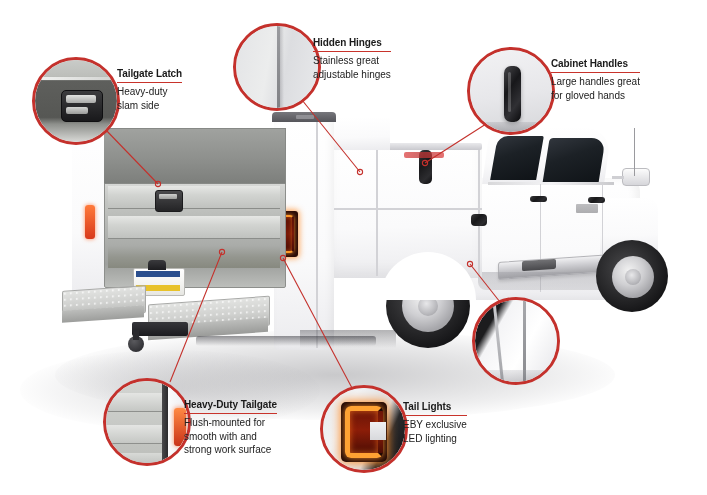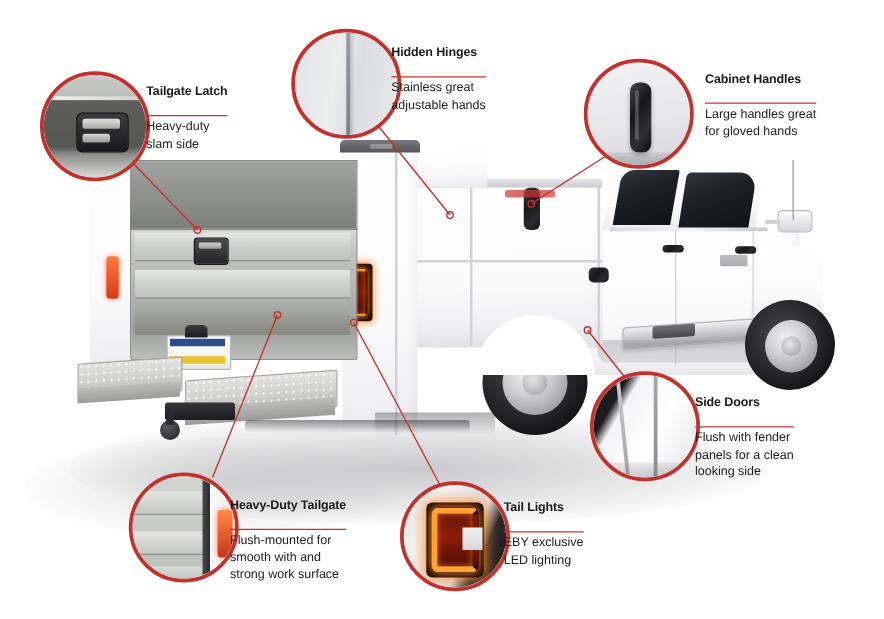--- a/index.html
+++ b/index.html
@@ -24,21 +24,21 @@
 
   
   .callout-text { position: absolute; }
   .callout-title {
     font-size: 10px;
     font-weight: bold;
     color: #1a1a1a;
     letter-spacing: -0.1px;
     line-height: 12px;
     white-space: nowrap;
-    padding-bottom: 12px;
+    padding-bottom: 2px;
     border-bottom: 1.4px solid #c8332b;
   }
   .callout-body {
     font-size: 10px;
     color: #222222;
     line-height: 13.5px;
     margin-top: 2px;
     white-space: nowrap;
   }
   .callout-body div { white-space: nowrap; }
@@ -306,52 +306,44 @@
   <div class="magnifier" style="left:233px; top:23px; width:88px; height:88px;">
     <div class="mag-inner" style="background:linear-gradient(100deg,#e3e4e6 0%,#eceded 40%,#dcdde0 60%,#e8e9eb 100%);">
       <div class="abs" style="left:41px; top:0; width:2.5px; height:88px; background:linear-gradient(180deg,#9a9b9f,#7e7f83);"></div>
       <div class="abs" style="left:44px; top:0; width:4px; height:88px; background:linear-gradient(90deg,rgba(120,120,126,.35),rgba(255,255,255,0));"></div>
     </div>
   </div>
   <div class="callout-text" style="left:313px; top:37px;">
     <div class="callout-title">Hidden Hinges</div>
     <div class="callout-body">
       <div>Stainless great</div>
-      <div>adjustable hands</div>
+      <div>adjustable hinges</div>
     </div>
   </div>
 
   <div class="magnifier" style="left:467px; top:47px; width:88px; height:88px;">
     <div class="mag-inner" style="background:linear-gradient(170deg,#f2f2f4 0%,#e7e7ea 55%,#d6d7da 100%);">
       <div class="abs" style="left:34px; top:16px; width:17px; height:56px; border-radius:7px; background:linear-gradient(125deg,#46464a 0%,#17171a 38%,#303034 70%,#09090b 100%); box-shadow:0 2px 4px rgba(0,0,0,.3);"></div>
       <div class="abs" style="left:38px; top:22px; width:3px; height:40px; border-radius:2px; background:rgba(255,255,255,.22);"></div>
       <div class="abs" style="left:0; top:72px; width:88px; height:16px; background:linear-gradient(180deg,rgba(160,160,166,.3),rgba(90,90,96,.5));"></div>
     </div>
   </div>
-  <div class="callout-text" style="left:551px; top:58px;margin-left:13px;">
+  <div class="callout-text" style="left:551px; top:58px;">
     <div class="callout-title">Cabinet Handles</div>
     <div class="callout-body">
       <div>Large handles great</div>
       <div>for gloved hands</div>
     </div>
   </div>
 
   <div class="magnifier" style="left:472px; top:297px; width:88px; height:88px;">
     <div class="mag-inner" style="background:linear-gradient(120deg,#1c1c1e 0%,#1c1c1e 22%,#f4f4f6 30%,#ffffff 60%,#e4e4e8 100%);">
       <div class="abs" style="left:48px; top:0; width:2.5px; height:88px; background:linear-gradient(180deg,#a8a9ad,#86878b);"></div>
       <div class="abs" style="left:22px; top:0; width:3px; height:88px; background:linear-gradient(180deg,#cfcfd3,#9e9fa3); transform:skewX(6deg);"></div>
       <div class="abs" style="left:0; top:70px; width:88px; height:18px; background:linear-gradient(180deg,rgba(170,170,176,.25),rgba(110,110,118,.45));"></div>
-    </div>
-  </div>
-  <div class="callout-text" style="left:556px; top:317px;">
-    <div class="callout-title">Side Doors</div>
-    <div class="callout-body">
-      <div>Flush with fender</div>
-      <div>panels for a clean</div>
-      <div>looking side</div>
     </div>
   </div>
 
   <div class="magnifier" style="left:320px; top:385px; width:88px; height:88px;">
     <div class="mag-inner" style="background:linear-gradient(115deg,#e8e9eb 0%,#f2f3f5 30%,#dedfe2 62%,#2a2a2c 74%,#141416 100%);">
       <div class="abs" style="left:18px; top:14px; width:46px; height:60px; border-radius:5px; background:#210804; box-shadow:0 0 10px 2px rgba(255,140,40,.75);"></div>
       <div class="abs" style="left:22px; top:18px; width:38px; height:52px; box-sizing:border-box; border:5px solid #ffa233; border-right-color:transparent; border-radius:6px; background:linear-gradient(180deg,#6b1507 0%,#8c1d08 45%,#4d0e05 100%); box-shadow:0 0 7px rgba(255,150,50,.95), inset 0 0 6px rgba(255,120,30,.7);"></div>
       <div class="abs" style="left:47px; top:34px; width:16px; height:18px; background:linear-gradient(180deg,#f0f0f2,#d8d9dc);"></div>
     </div>
   </div>

